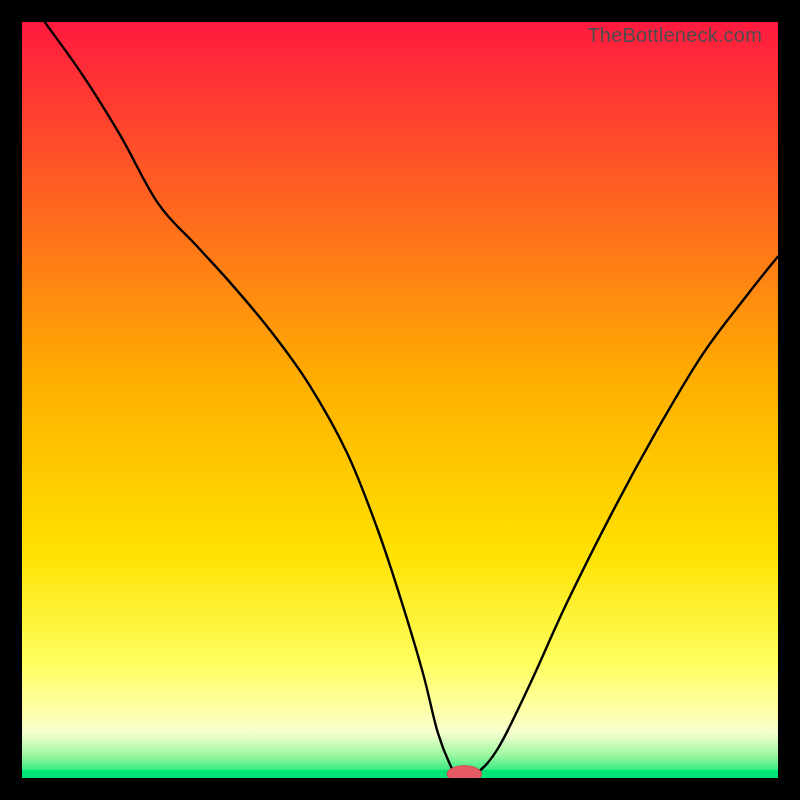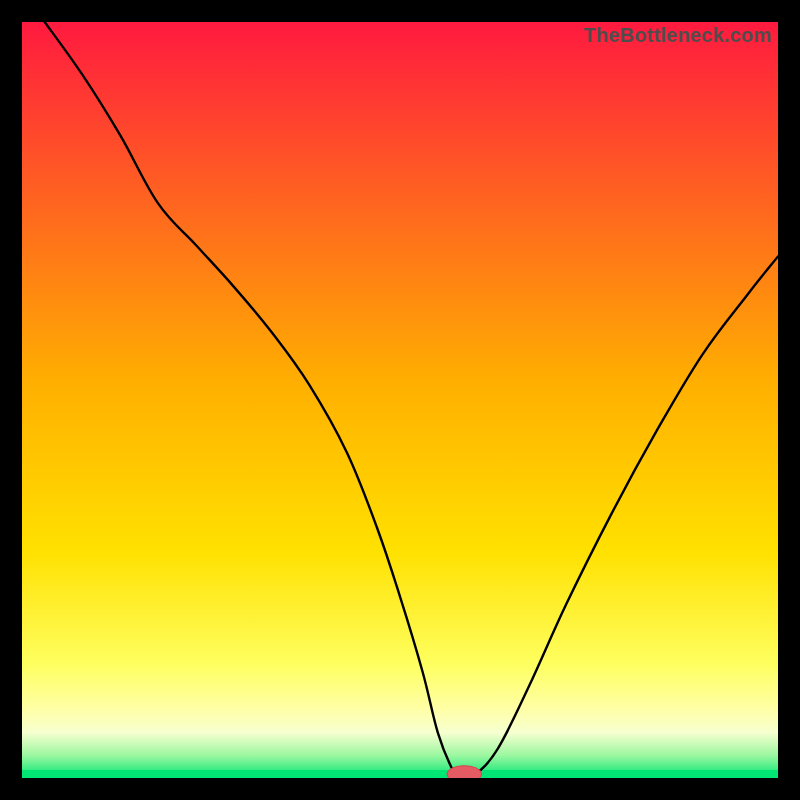--- a/index.html
+++ b/index.html
@@ -21,24 +21,24 @@
     position: absolute;
     left: 22px;
     top: 22px;
     width: 756px;
     height: 756px;
     overflow: hidden;
   }
   .watermark {
     position: absolute;
     top: 2px;
-    right: 6px;
+    right: 16px;
     color: #4d4d4d;
     font-size: 20px;
-    font-weight: 700;
+    font-weight: 400;
     letter-spacing: 0.2px;
     z-index: 5;
     text-align: right;
   }
   svg { display: block; }
 </style>
 </head>
 <body>
 
 <div class="frame">

